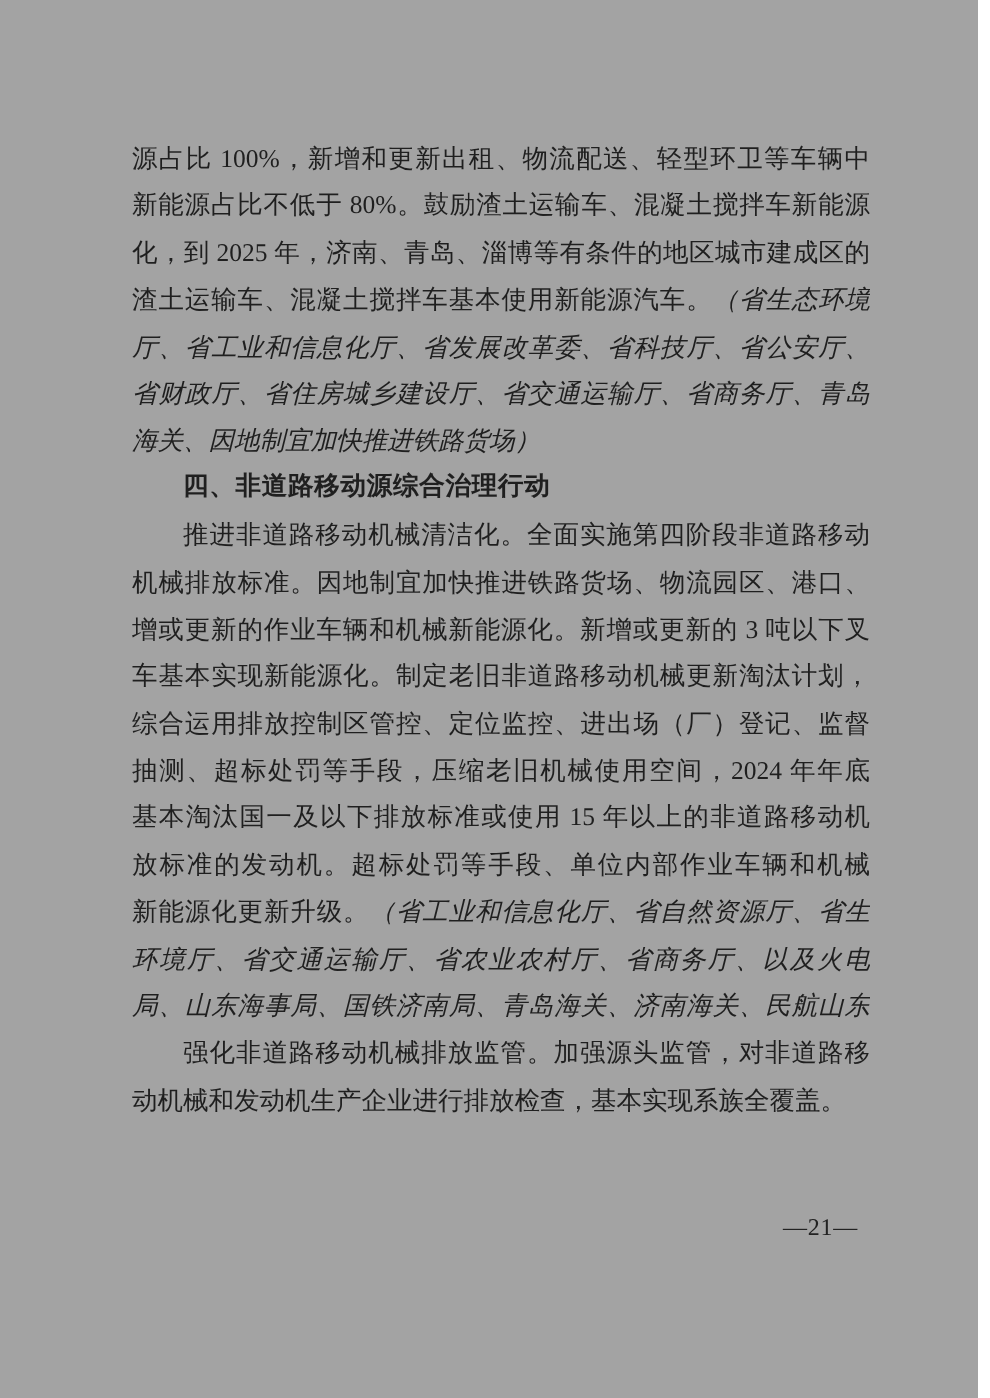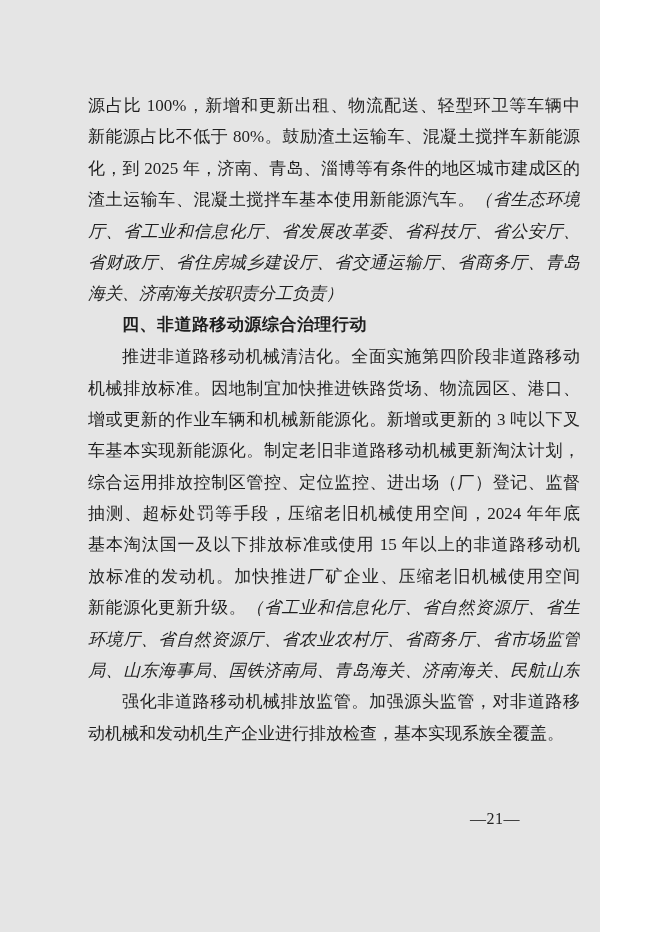--- a/index.html
+++ b/index.html
@@ -2,23 +2,23 @@
 <html><head>
 <meta charset="utf-8">
 <style>
   html, body {
     margin: 0;
     padding: 0;
     background: #ffffff;
   }
   .page {
     position: relative;
-    width: 600px;
+    width: 652px;
     height: 932px;
-    background: #e5e5e5;
+    background: #a3a3a3;
     color: #1f1f1f;
     font-family: "Liberation Serif", serif;
     overflow: hidden;
   }
   .textblock {
     position: absolute;
     left: 88px;
     top: 90px;
     width: 492px;
     font-size: 17px;
@@ -58,34 +58,34 @@
 
 <div class="page">
   <div class="textblock">
 
     <div class="line j">源占比 100%，新增和更新出租、物流配送、轻型环卫等车辆中</div>
     <div class="line j">新能源占比不低于 80%。鼓励渣土运输车、混凝土搅拌车新能源</div>
     <div class="line j">化，到 2025 年，济南、青岛、淄博等有条件的地区城市建成区的</div>
     <div class="line j"><span>渣土运输车、混凝土搅拌车基本使用新能源汽车。</span><span class="kai">（省生态环境</span></div>
     <div class="line j kai">厅、省工业和信息化厅、省发展改革委、省科技厅、省公安厅、</div>
     <div class="line j kai">省财政厅、省住房城乡建设厅、省交通运输厅、省商务厅、青岛</div>
-    <div class="line kai">海关、济南海关按职责分工负责）</div>
+    <div class="line kai">海关、因地制宜加快推进铁路货场）</div>
 
     <div class="line heading indent">四、非道路移动源综合治理行动</div>
 
     <div class="line j indent">推进非道路移动机械清洁化。全面实施第四阶段非道路移动</div>
     <div class="line j">机械排放标准。因地制宜加快推进铁路货场、物流园区、港口、</div>
     <div class="line j">增或更新的作业车辆和机械新能源化。新增或更新的 3 吨以下叉</div>
     <div class="line j">车基本实现新能源化。制定老旧非道路移动机械更新淘汰计划，</div>
     <div class="line j">综合运用排放控制区管控、定位监控、进出场（厂）登记、监督</div>
     <div class="line j">抽测、超标处罚等手段，压缩老旧机械使用空间，2024 年年底前，</div>
     <div class="line j">基本淘汰国一及以下排放标准或使用 15 年以上的非道路移动机</div>
-    <div class="line j">放标准的发动机。加快推进厂矿企业、压缩老旧机械使用空间</div>
+    <div class="line j">放标准的发动机。超标处罚等手段、单位内部作业车辆和机械</div>
     <div class="line j"><span>新能源化更新升级。</span><span class="kai">（省工业和信息化厅、省自然资源厅、省生态</span></div>
-    <div class="line j kai">环境厅、省自然资源厅、省农业农村厅、省商务厅、省市场监管</div>
+    <div class="line j kai">环境厅、省交通运输厅、省农业农村厅、省商务厅、以及火电</div>
     <div class="line j kai">局、山东海事局、国铁济南局、青岛海关、济南海关、民航山东</div>
 
     <div class="line j indent">强化非道路移动机械排放监管。加强源头监管，对非道路移</div>
     <div class="line">动机械和发动机生产企业进行排放检查，基本实现系族全覆盖。</div>
 
   </div>
 
   <div class="pagenum">—21—</div>
 </div>
 

